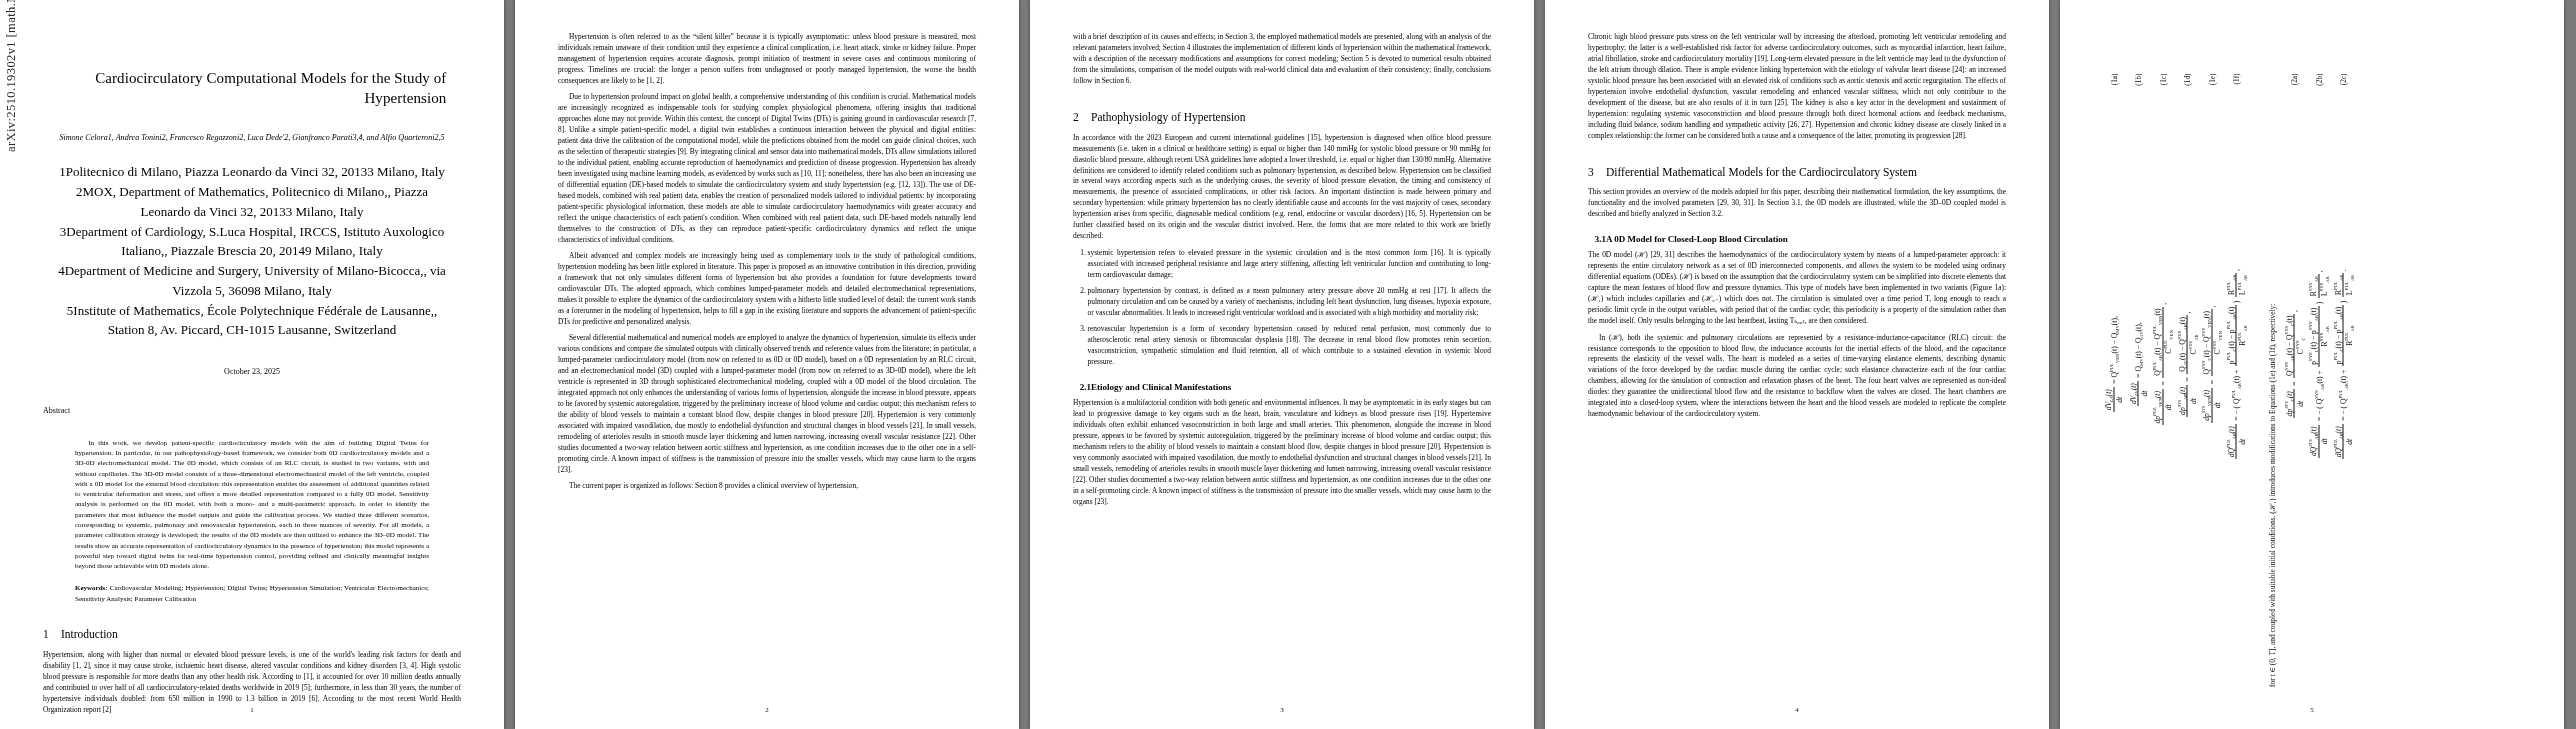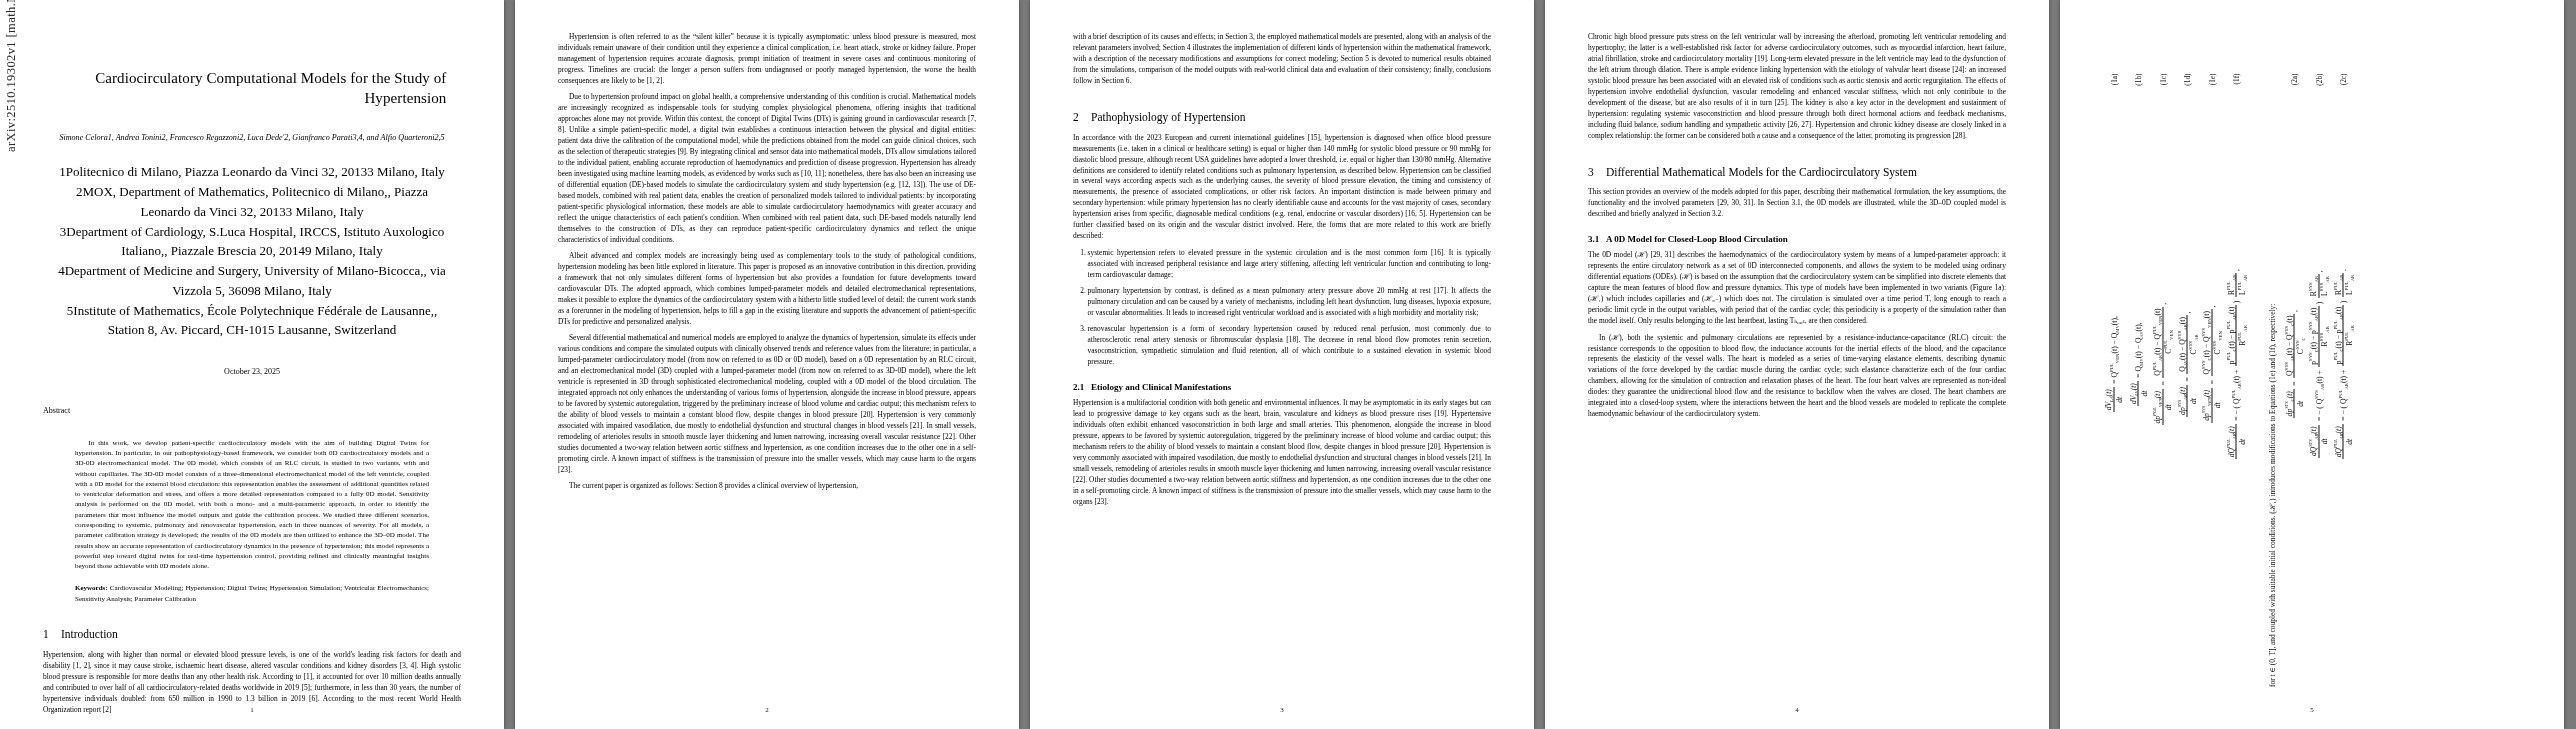--- a/index.html
+++ b/index.html
@@ -96,21 +96,21 @@
     margin:23px 0 8.5px 0;
     line-height:1.25;
   }
   h1.sec .num{display:inline-block;min-width:18px;}
   h2.sub{
     font-size:9px;
     font-weight:bold;
     margin:13.4px 0 5.5px 0;
     line-height:1.25;
   }
-  h2.sub .num{display:inline-block;min-width:18px;}
+  h2.sub .num{display:inline-block;min-width:18px;text-align:right;}
   p.body{
     font-size:7.4px;
     line-height:1.48;
     text-align:justify;
     margin:0 0 5.5px 0;
     text-indent:11px;
     hyphens:auto;
   }
   p.body.noindent{text-indent:0;}
   ol.enum{

